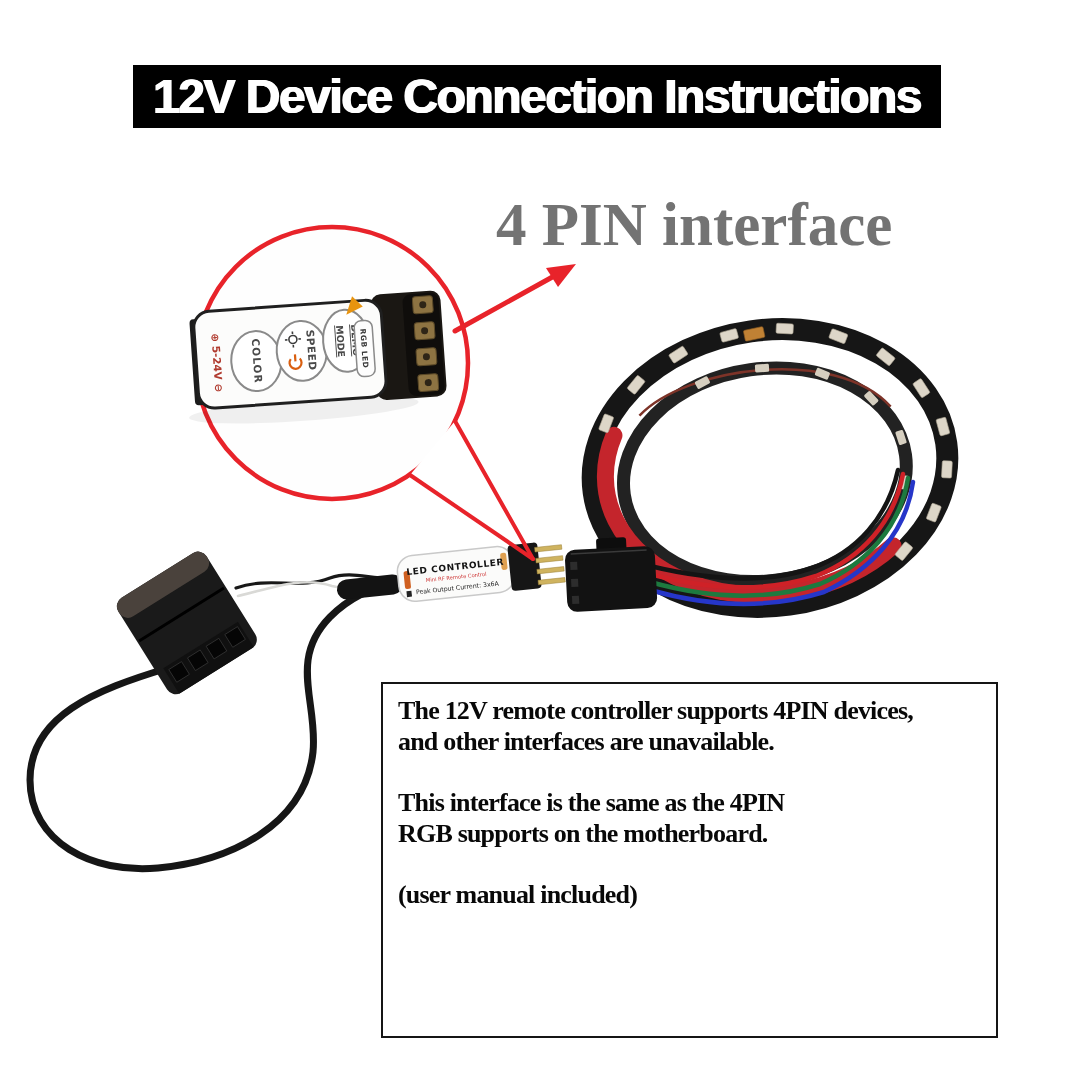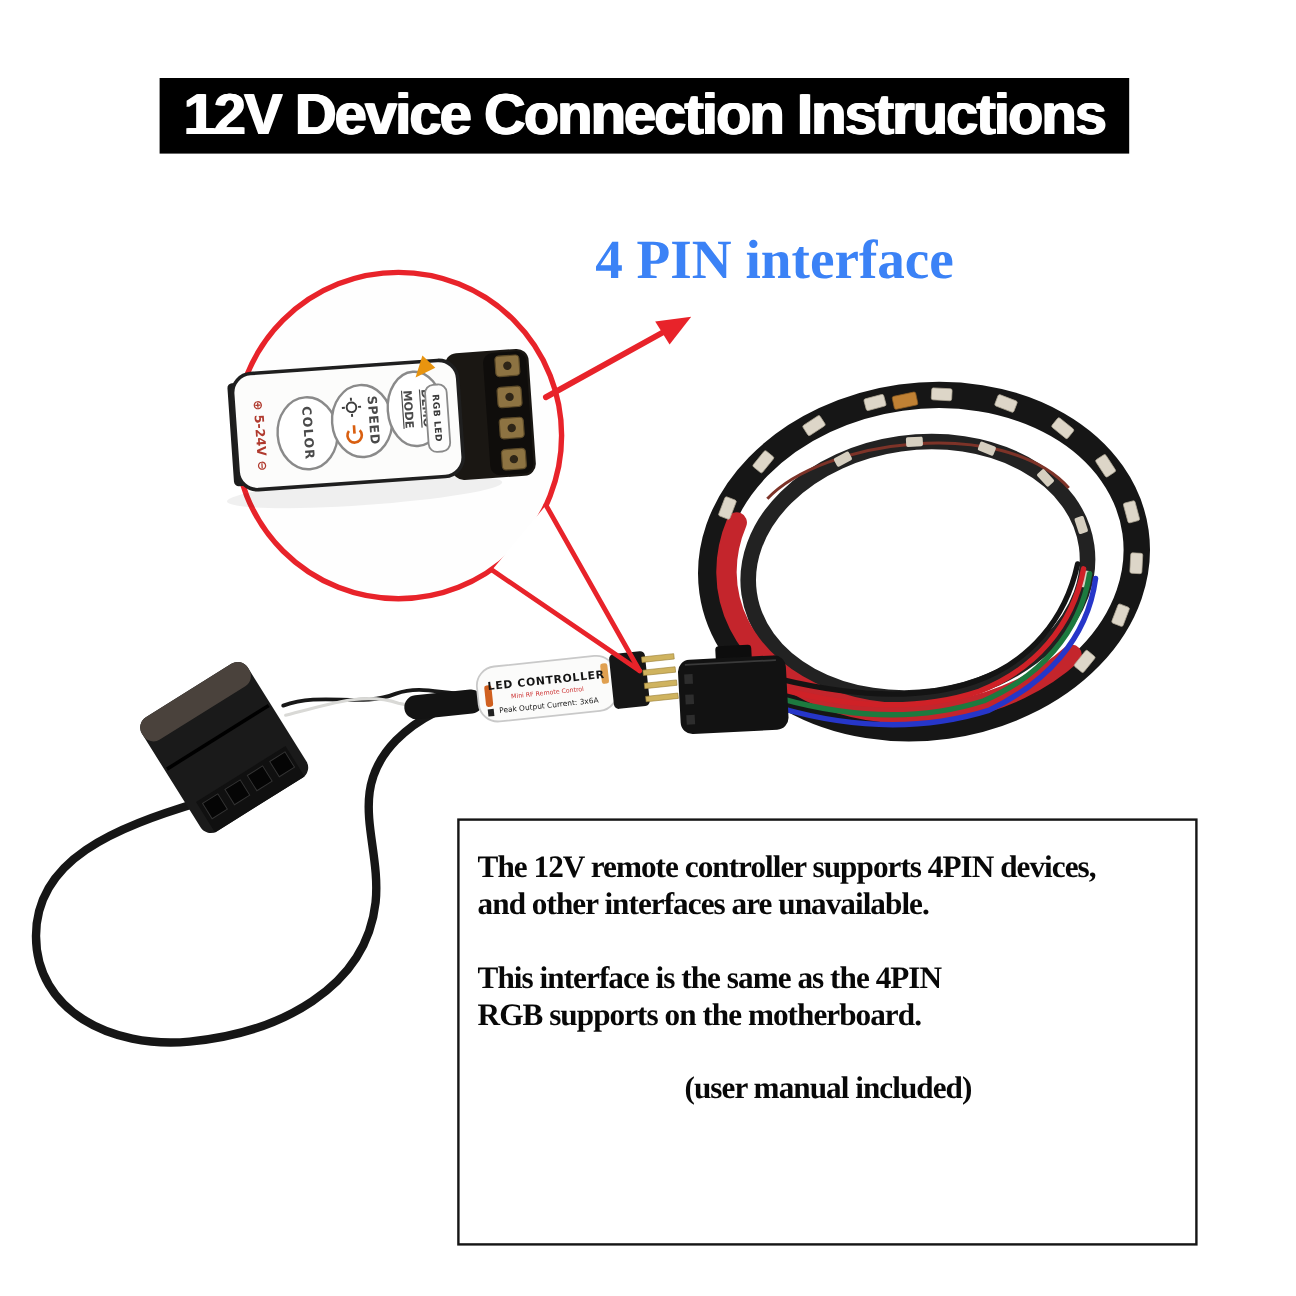--- a/index.html
+++ b/index.html
@@ -5,26 +5,26 @@
   html,body{margin:0;padding:0;background:#ffffff;}
   .canvas{position:relative;width:1080px;height:1080px;background:#ffffff;overflow:hidden;
           font-family:"Liberation Sans",sans-serif;}
   .abs{position:absolute;}
   .banner{left:133px;top:25px;width:808px;height:63px;background:#000000;
           display:flex;align-items:center;justify-content:center;margin-top:40px;}
   .banner span{color:#ffffff;font-family:"Liberation Sans",sans-serif;font-weight:bold;
           font-size:48px;letter-spacing:-1.5px;white-space:nowrap;
           text-shadow:0.8px 0 0 #ffffff,-0.8px 0 0 #ffffff;}
   .callout-label{left:496px;top:190px;font-family:"Liberation Serif",serif;font-weight:bold;
-          font-size:46px;color:#3b82f6;white-space:nowrap;letter-spacing:0px;}
+          font-size:61px;color:#737373;white-space:nowrap;letter-spacing:0px;}
   .textbox{left:381px;top:682px;width:617px;height:356px;border:2.5px solid #151515;
           box-sizing:border-box;background:#ffffff;padding:11px 14px 0 15px;}
-  .textbox p{margin:12px 0 30px 0;font-family:"Liberation Serif",serif;font-weight:bold;
+  .textbox p{margin:0 0 30px 0;font-family:"Liberation Serif",serif;font-weight:bold;
           font-size:26px;line-height:31px;color:#080808;letter-spacing:-0.8px;white-space:pre;}
-  .textbox p:last-child{margin-bottom:0;text-align:center;}
+  .textbox p:last-child{margin-bottom:0;}
   svg{position:absolute;left:0;top:0;}
   svg text{font-family:"DejaVu Sans","Liberation Sans",sans-serif;}
 </style>
 </head>
 <body>
 
 <div class="canvas">
 
   <svg width="1080" height="1080" viewBox="0 0 1080 1080">
 

